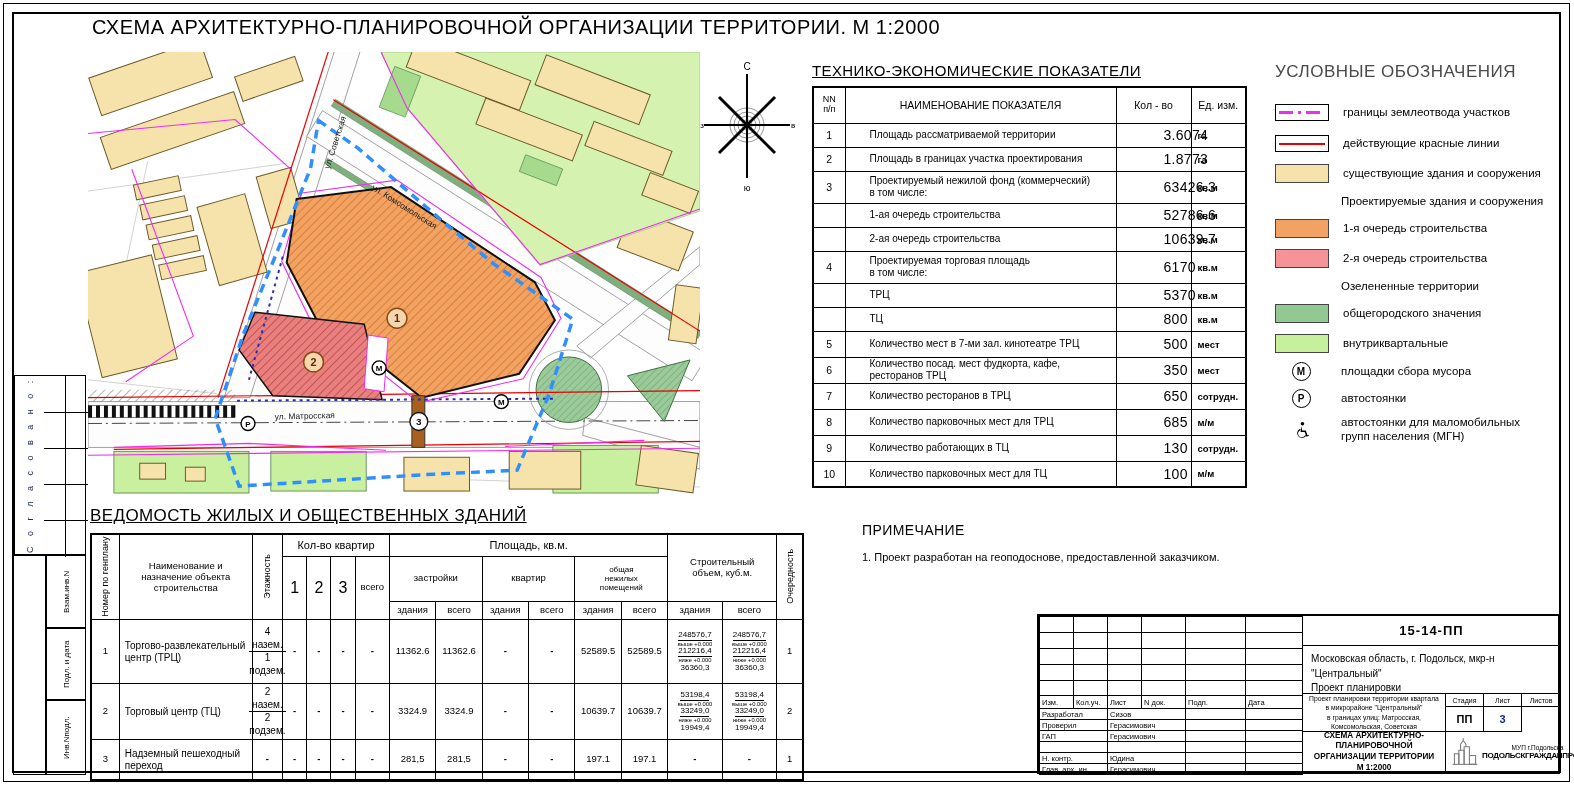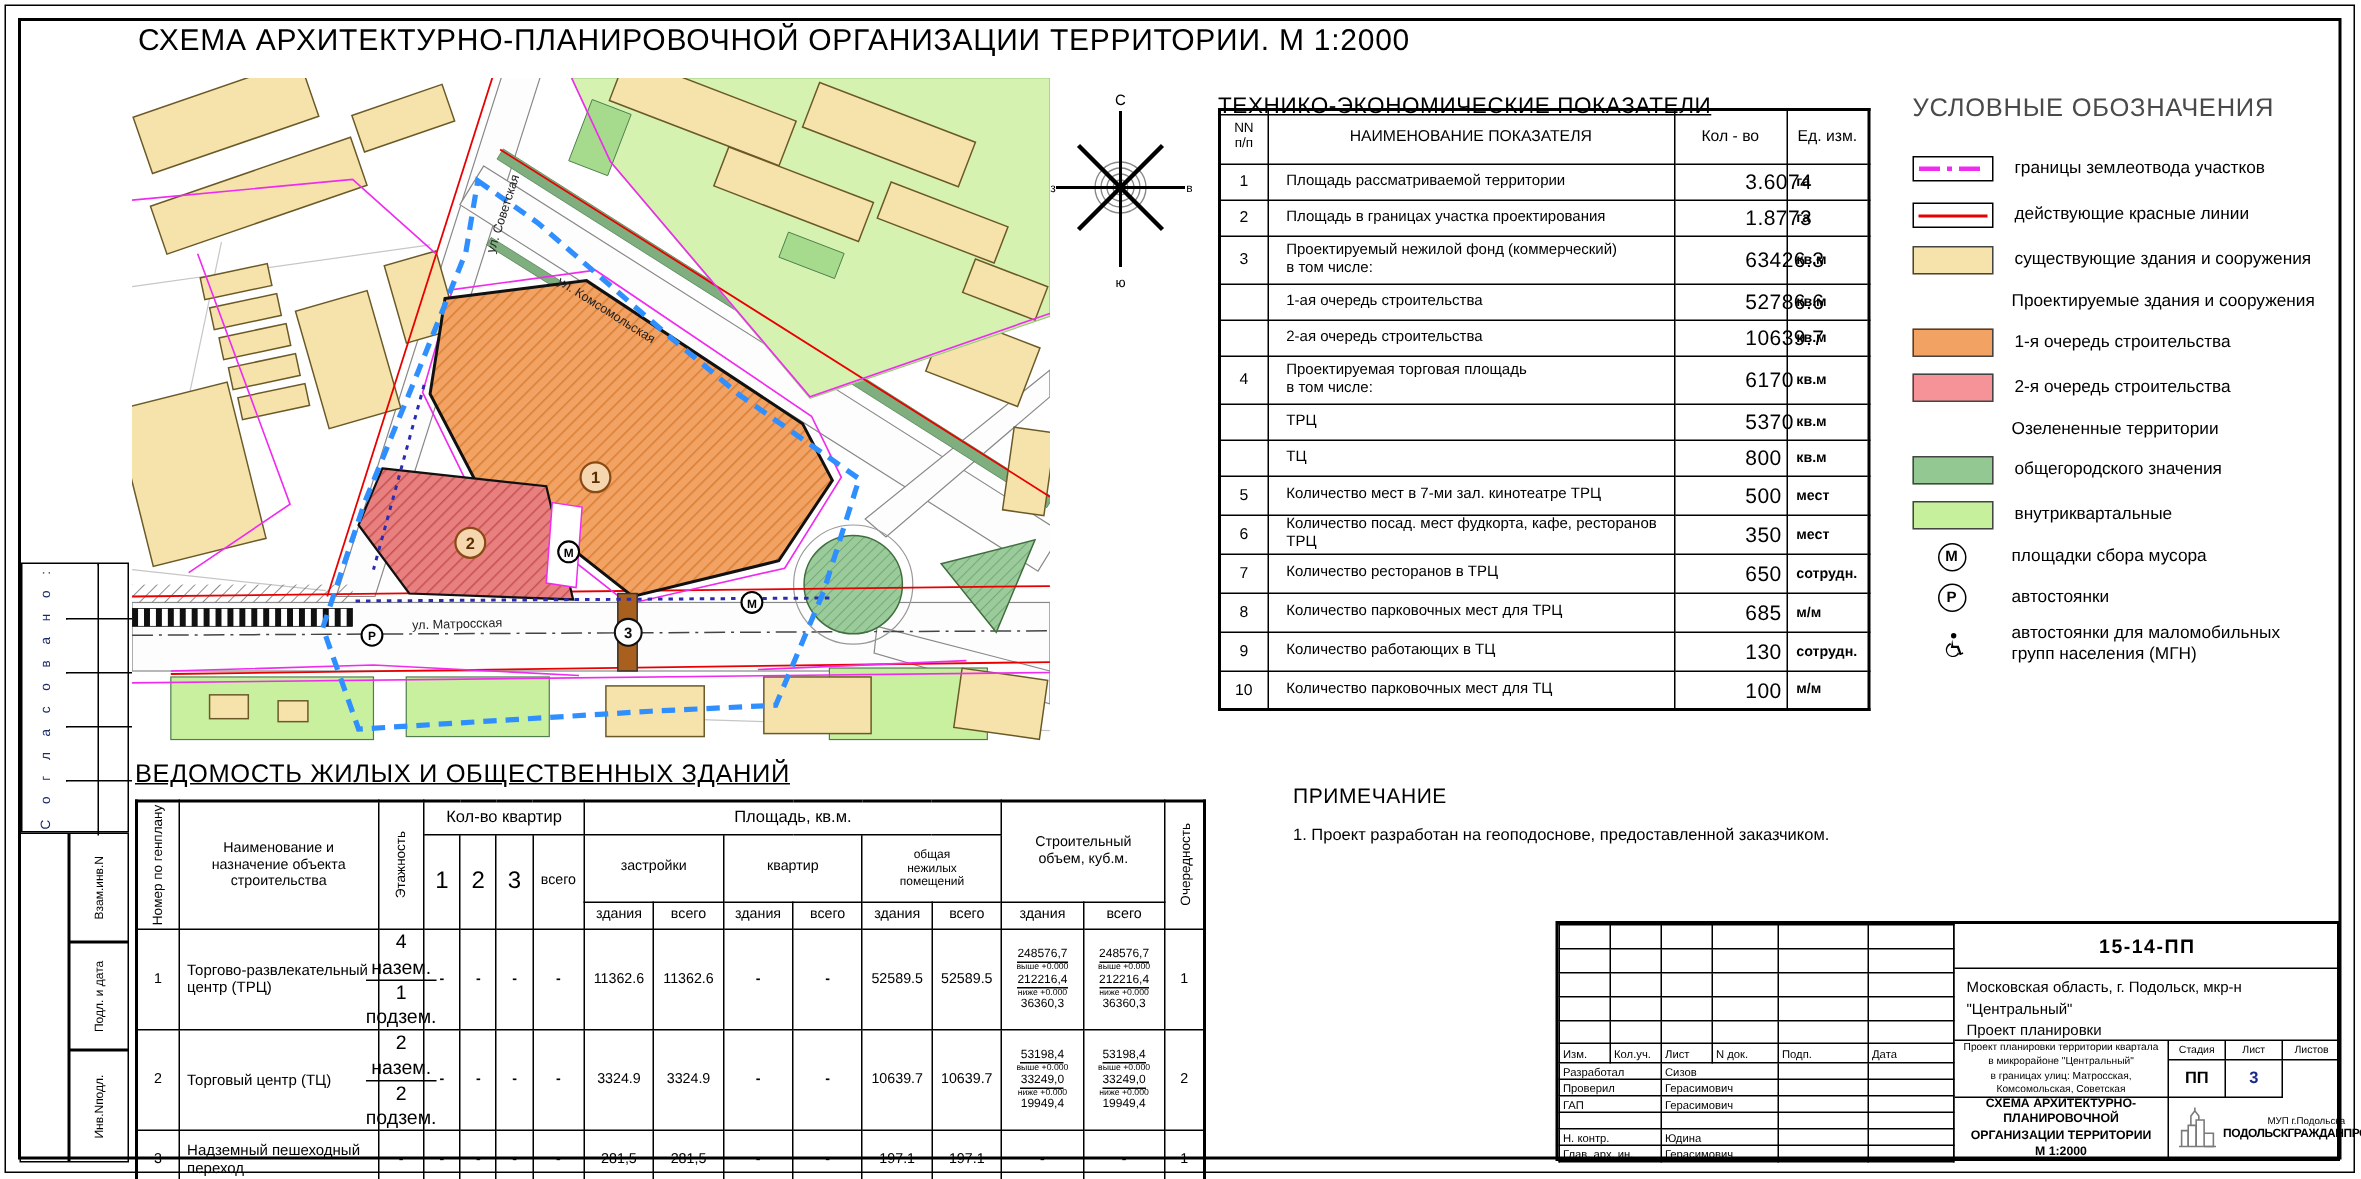--- a/index.html
+++ b/index.html
@@ -16,21 +16,21 @@
   .sb-agree-label{width:30px;height:100%;border-right:1px solid #000;letter-spacing:4px;font-size:9px;color:#1a2a6a;}
   .sb-grid{position:absolute;left:30px;top:0;right:0;bottom:0;}
   .sb-grid div{position:absolute;border-left:1px solid #000;border-top:1px solid #000;}
   
   table{border-collapse:collapse;}
   .tep{border:2px solid #000;table-layout:fixed;}
   .tep td{border:1px solid #000;vertical-align:middle;padding:0 3px;}
   .tep .hd{font-size:10.5px;text-align:center;}
   .tep .hnum{font-size:9px;white-space:pre-line;line-height:1.1;text-align:center;}
   .tep .cnum{font-size:10.5px;text-align:center;}
-  .tep .cname{font-size:10px;padding-left:12px;white-space:pre-line;line-height:1.2;margin-top:36px;}
+  .tep .cname{font-size:10px;padding-left:24px;white-space:pre-line;line-height:1.2;margin-top:36px;}
   .tep .cqty{font-size:14px;text-align:center;letter-spacing:.3px;padding-left:47px;}
   .tep .cunit{font-size:9.5px;font-weight:bold;padding-left:6px;}
   .sec-title{font-size:15px;text-decoration:underline;letter-spacing:.4px;white-space:nowrap;}
   
   .lg-title{font-size:17px;color:#4a4a4a;letter-spacing:.5px;}
   .lgrow{display:flex;align-items:center;}
   .lgrow .lbl{font-size:11.5px;line-height:1.2;white-space:pre-line;}
   .sw{width:52px;height:15px;border:1.6px solid #000;background:#fff;position:relative;margin-right:14px;flex:none;}
   .sw i{position:absolute;left:3px;right:3px;top:50%;}
   .swf{width:52px;height:17px;border:1px solid #444;margin-right:14px;flex:none;}
@@ -42,21 +42,21 @@
   .note-line{font-size:11px;line-height:14px;white-space:nowrap;}
   
   .ved{border:2px solid #000;table-layout:fixed;}
   .ved td{border:1px solid #000;vertical-align:middle;text-align:center;padding:0 1px;font-size:9.5px;line-height:1.15;}
   .ved .rot{writing-mode:vertical-rl;transform:rotate(180deg);font-size:9px;padding:2px 0;}
   .ved .gh{font-size:11px;}
   .ved .sh{font-size:9.5px;white-space:pre-line;}
   .ved .dig{font-size:16px;}
   .ved .nm{text-align:left;padding-left:5px;font-size:10px;}
   .ved .dash{font-weight:bold;}
-  .fr{display:flex;flex-direction:column;align-items:center;font-size:13px;line-height:1.25;}
+  .fr{display:flex;flex-direction:column;align-items:center;font-size:10px;line-height:1.25;}
   .fr .b{border-top:1px solid #000;}
   .vol{display:flex;flex-direction:column;align-items:center;font-size:8px;line-height:1.12;}
   .vol .u{border-bottom:1px solid #000;}
   .vol .t{font-size:5.8px;}
   
   .stamp{border:2px solid #000;}
   .stl{border-collapse:collapse;table-layout:fixed;}
   .stl td{border:1px solid #000;font-size:7.5px;padding:0 2px;overflow:hidden;white-space:nowrap;}
   .st-cell{position:absolute;box-sizing:border-box;border-color:#000;font-size:8px;}
   .center{display:flex;align-items:center;justify-content:center;text-align:center;}
@@ -252,21 +252,21 @@
     <line x1="19" y1="37" x2="75" y2="93"></line>
     <line x1="75" y1="37" x2="19" y2="93"></line>
   </g>
   <text x="47" y="10" text-anchor="middle" font-size="10">С</text>
   <text x="93" y="68" text-anchor="middle" font-size="8">в</text>
   <text x="2" y="68" text-anchor="middle" font-size="8">з</text>
   <text x="47" y="131" text-anchor="middle" font-size="9">ю</text>
 </svg>
 
 <div class="abs sec-title" style="left:812px;top:62px;">ТЕХНИКО-ЭКОНОМИЧЕСКИЕ ПОКАЗАТЕЛИ</div>
-<table class="abs tep" style="left:812px;top:72px;width:433px;">
+<table class="abs tep" style="left:812px;top:86px;width:433px;">
   <colgroup>
       <col style="width:32px">
       <col style="width:271px">
       <col style="width:75px">
       <col style="width:55px">
     </colgroup>
   <tbody>
       <tr style="height:36px">
     <td class="hnum">NN
 п/п</td>

